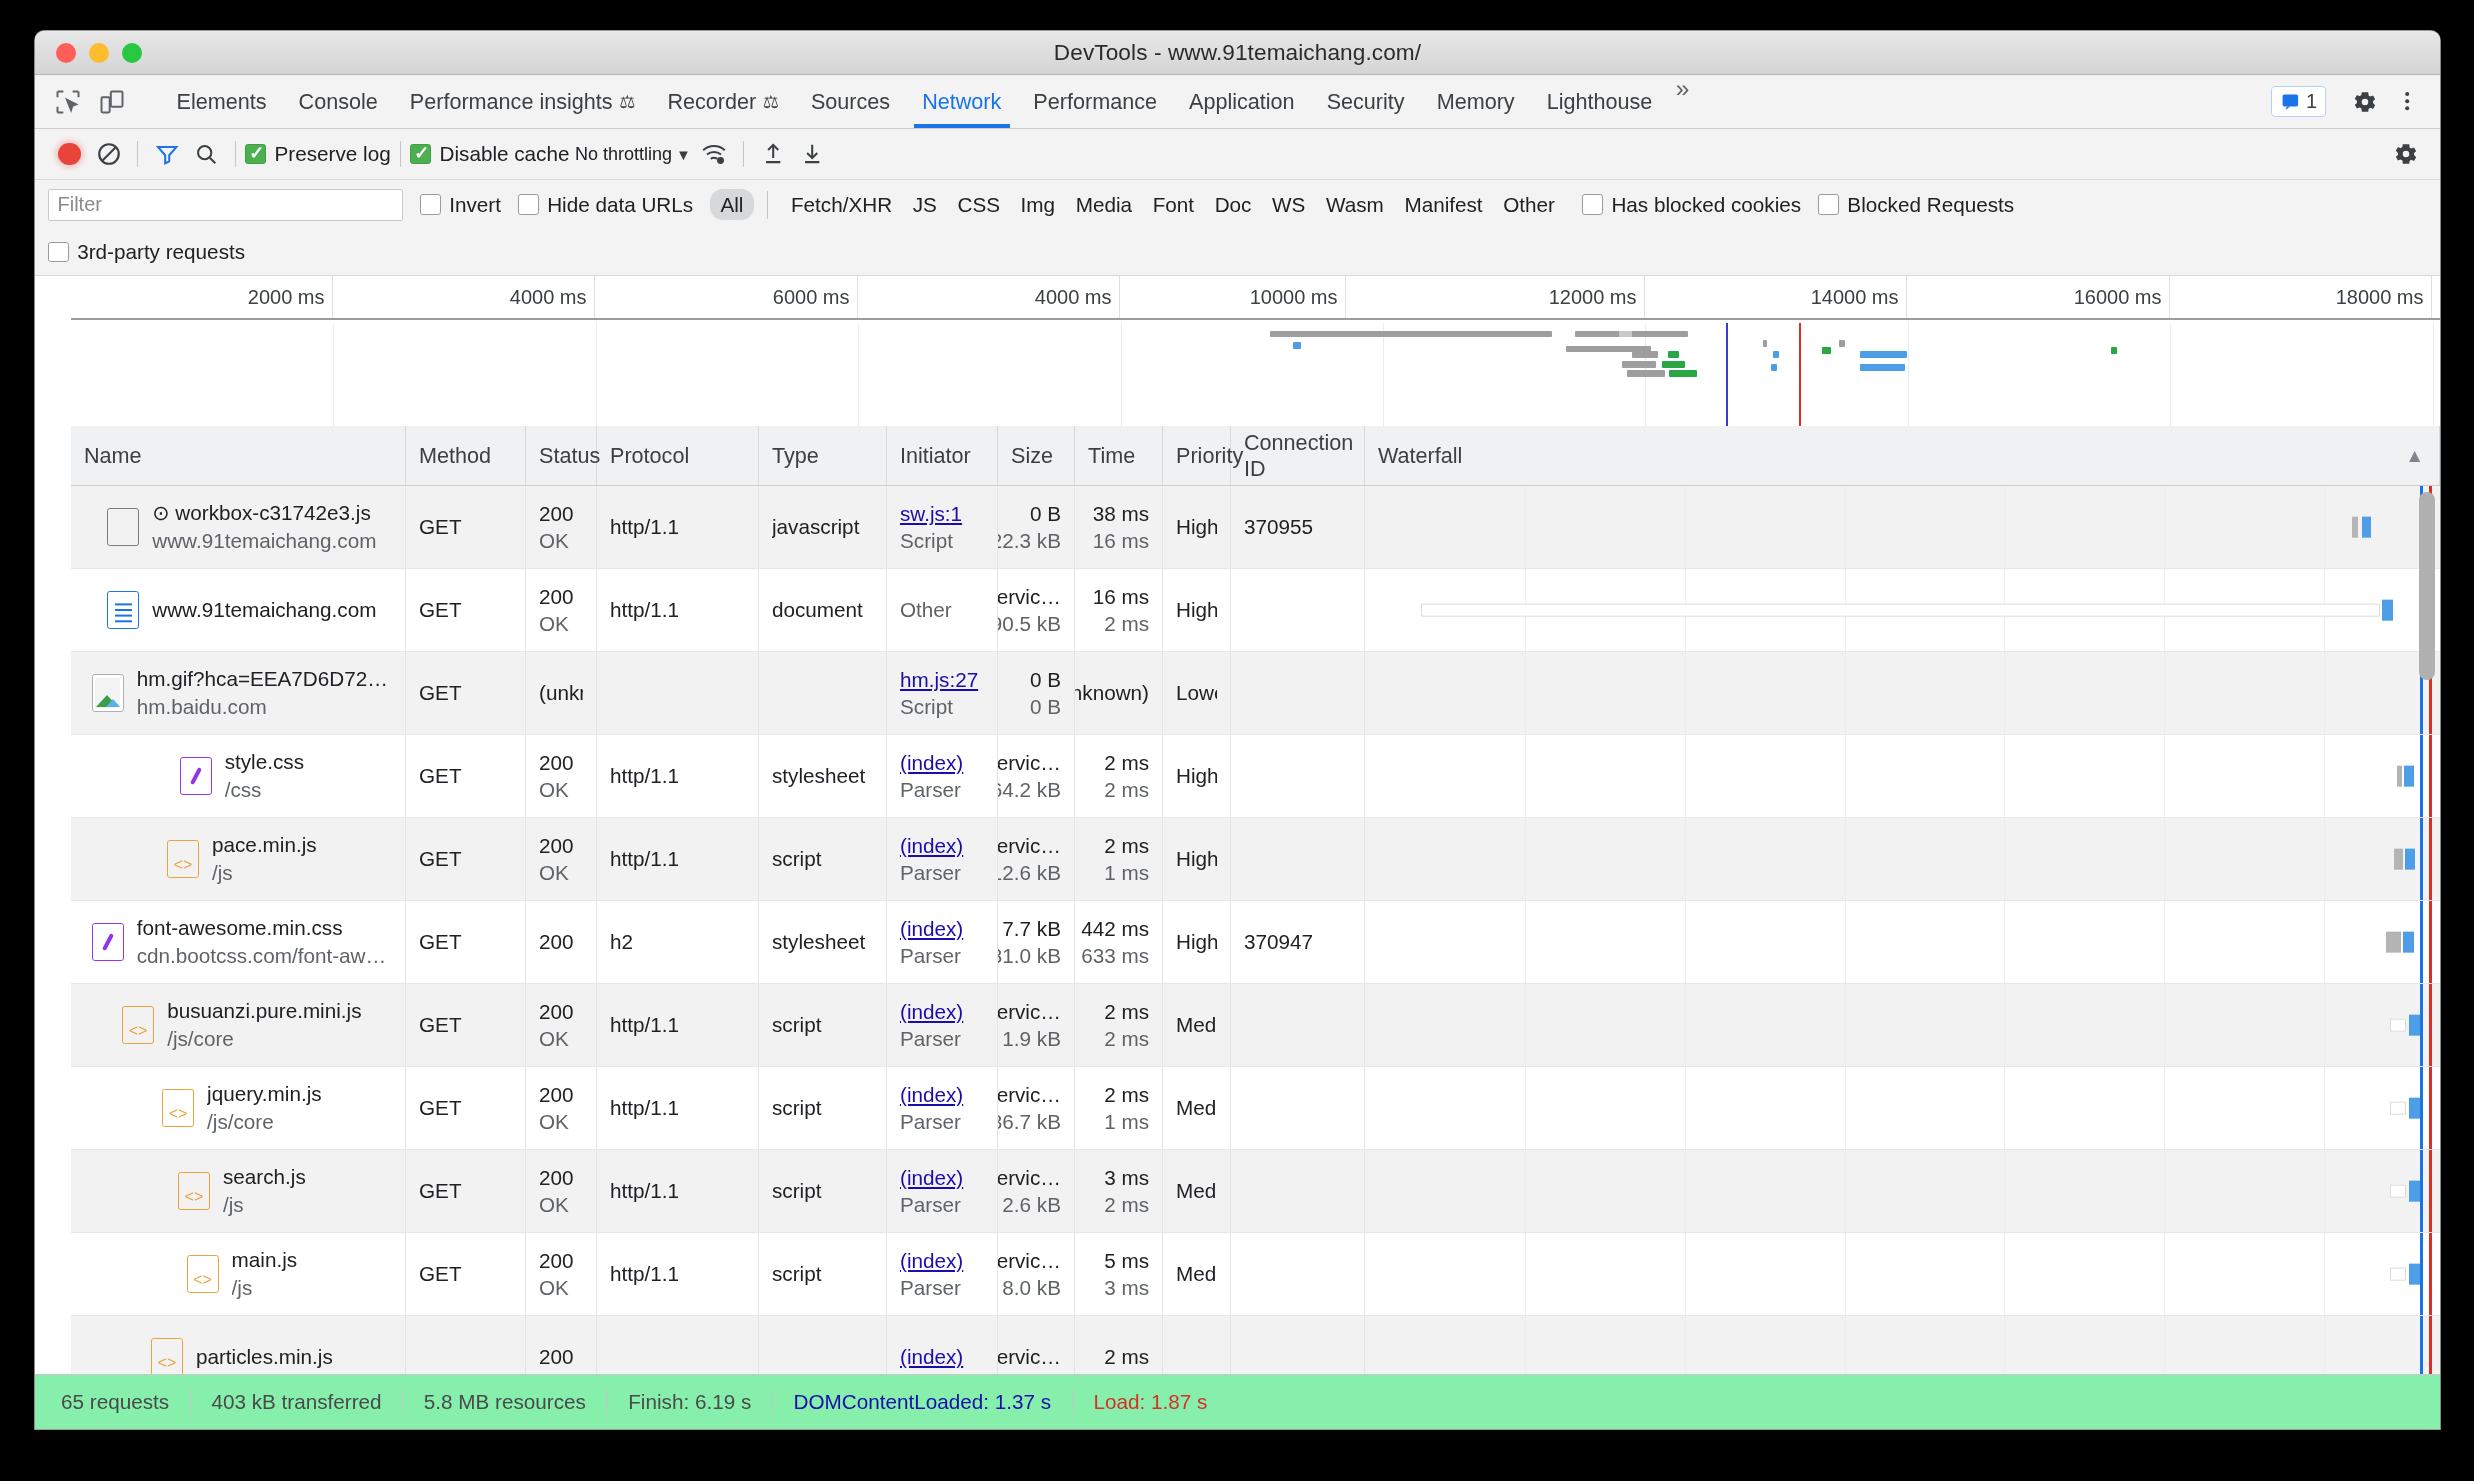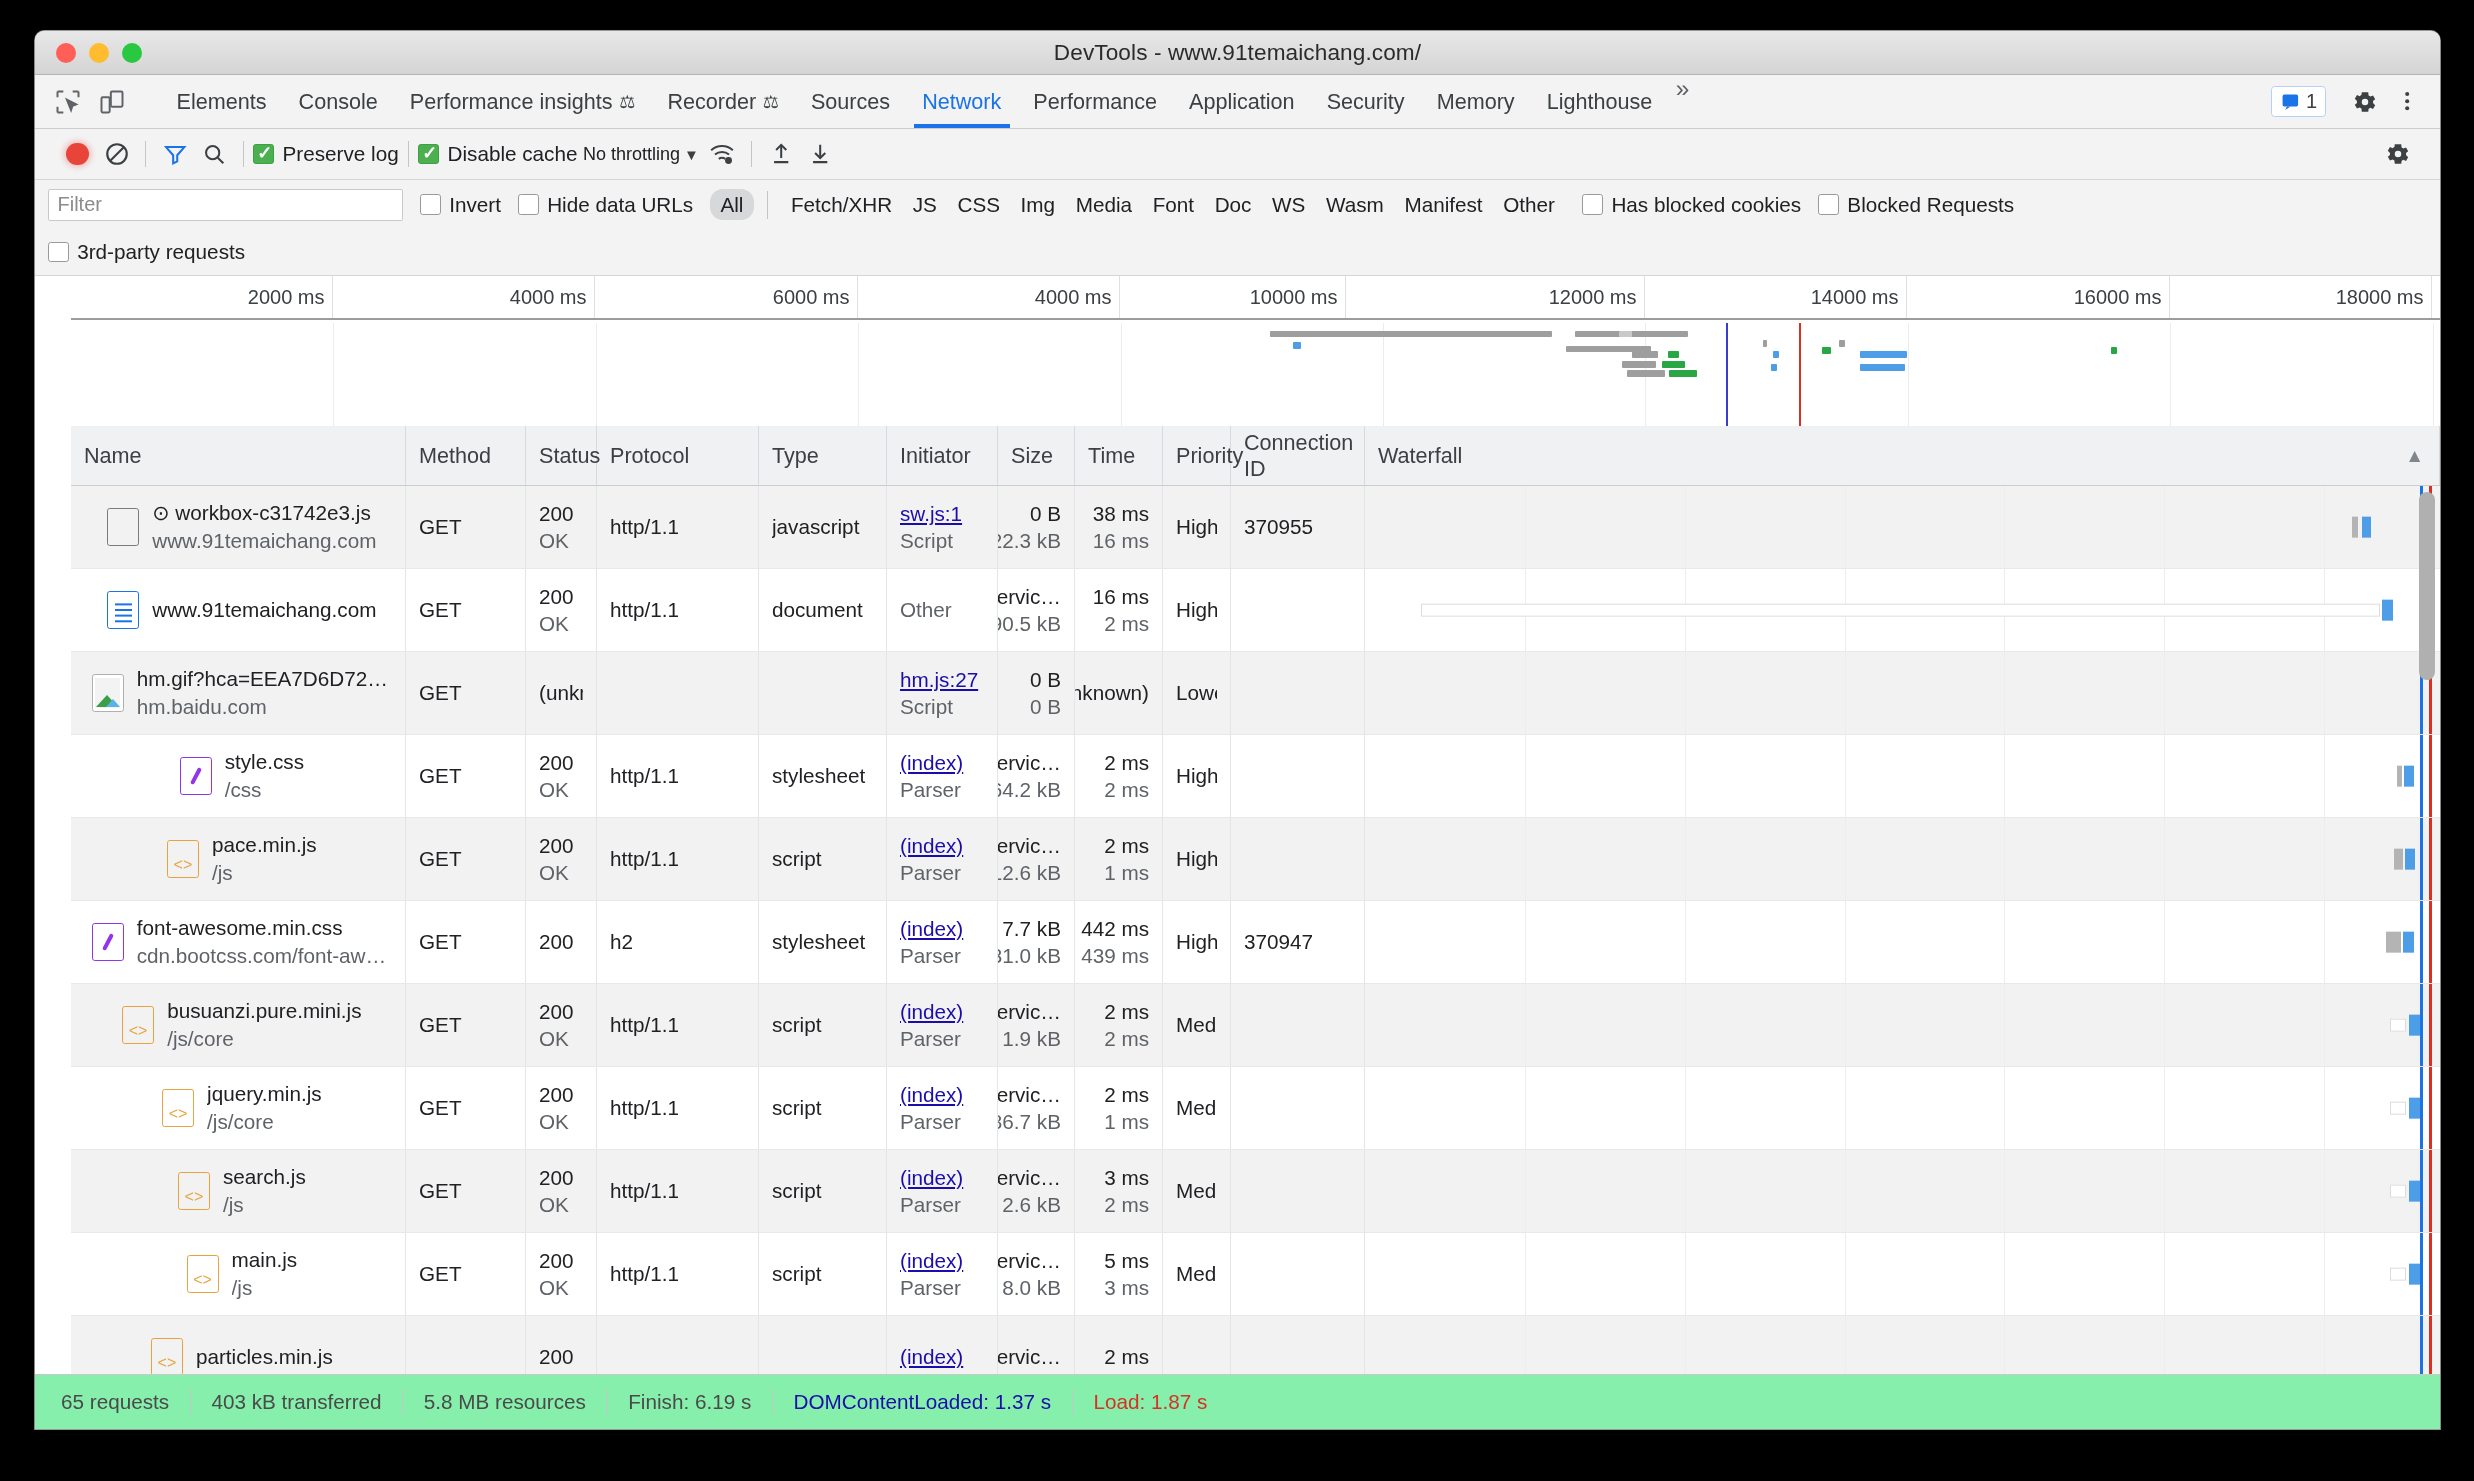--- a/index.html
+++ b/index.html
@@ -41,21 +41,21 @@
     height:3.8px; background:#1a73e8; }
   .tab .flask { font-size:18px; }
   .tabstrip .right { margin-left:auto; display:flex; align-items:center; gap:3.8px; padding-right:13px; }
   .msgbadge { display:flex; align-items:center; gap:5.6px; padding:2.8px 7.5px; border:0.9px solid #b7d0f5;
     border-radius:3.8px; background:#fff; }
   .msgbadge .cnt { font-size:20px; color:#3c4043; }
   .chev { font-size:24.4px; color:#5f6368; padding:0 7.5px; }
 
   
   .netbar { height:51px; background:#f3f3f3; border-bottom:0.9px solid #d6d6d6;
-    display:flex; align-items:center; padding:0 23px; gap:0; }
+    display:flex; align-items:center; padding:0 15px; gap:0; }
   .netbar .sep { width:0.9px; height:26px; background:#c6c6c6; margin:0 9.4px; }
   .recdot { width:22.6px; height:22.6px; border-radius:50%; background:#e8443a;
     box-shadow:0 0 5.6px 2.8px rgba(232,68,58,.25); }
   .chk { display:flex; align-items:center; gap:8.5px; font-size:20.7px; color:#202124; white-space:nowrap;}
   .cbox { width:20.7px; height:20.7px; border:0.9px solid #9a9a9a; border-radius:2.8px; background:#fff;
     display:inline-block; }
   .cbox.on { background:#4caf50; border-color:#3f9f43; position:relative; }
   .cbox.on::after { content:"\2713"; position:absolute; left:2.8px; top:-2.8px; color:#fff; font-size:18px; font-weight:bold;}
   .throttle { font-size:18px; color:#202124; padding-left:5.6px; }
   .caret { font-size:15px; color:#3c4043; padding:0 3.8px;}
@@ -715,21 +715,21 @@
             <div class="cell two" style="width: 111px;">
               <div class="l1 link">(index)</div>
               <div class="l2">Parser</div>
             </div>
             <div class="cell two num" style="width: 77px;">
               <div class="l1">7.7 kB</div>
               <div class="l2">31.0 kB</div>
             </div>
             <div class="cell two num" style="width: 88px;">
               <div class="l1">442 ms</div>
-              <div class="l2">439 ms</div>
+              <div class="l2">633 ms</div>
             </div>
             <div class="cell " style="width: 68px;">
               <div class="l1">Highest</div>
             </div>
             <div class="cell " style="width: 134px;">
               <div class="l1">370947</div>
             </div>
             <div class="cell wf">
               <div class="wfGrid" style="left: 160px;"></div>
               <div class="wfGrid" style="left: 320px;"></div>

